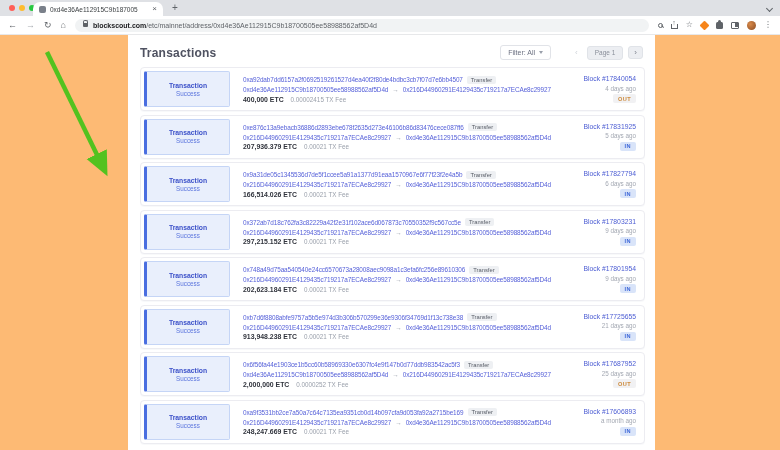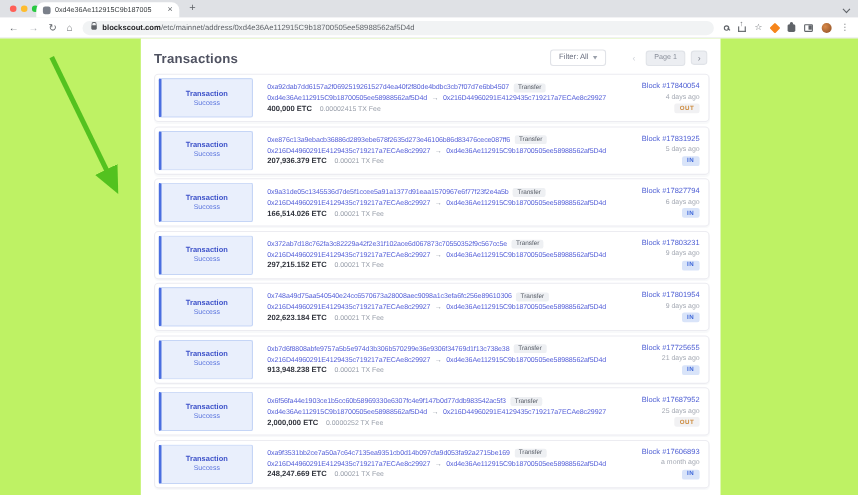--- a/index.html
+++ b/index.html
@@ -46,21 +46,21 @@
   .mm { width:7px; height:7px; background:#f6851b; border-radius:1px; transform:rotate(45deg); }
   .puzzle { width:7px; height:7px; background:#5f6368; border-radius:1.5px; position:relative; }
   .puzzle::before { content:''; position:absolute; top:-2px; left:2px; width:3px; height:3px;
                     border-radius:50%; background:#5f6368; }
   .sidepanel { width:8px; height:7px; border:1px solid #5f6368; border-radius:1px; position:relative; }
   .sidepanel::after { content:''; position:absolute; top:0.5px; right:0.5px; bottom:0.5px;
                       width:2.5px; background:#5f6368; }
   .avatar { width:9px; height:9px; border-radius:50%; background:radial-gradient(circle at 35% 35%, #d98a4a, #8a4b22); }
 
   
-  .viewport { position:absolute; top:35px; left:0; width:780px; height:415px; background:#bef264; }
+  .viewport { position:absolute; top:35px; left:0; width:780px; height:415px; background:#fdba74; }
   .panel { position:absolute; left:128px; top:0; width:527px; height:415px; background:#ffffff; }
 
   .panel-head { display:flex; align-items:center; padding:10px 10px 7px 12px; }
   .page-title { font-size:12px; color:#4f5261; font-weight:bold; letter-spacing:0.2px; }
   .head-spacer { flex:1; }
   .filter-btn { display:flex; align-items:center; gap:4px; border:1px solid #e1e3e8;
                 background:#fff; border-radius:3px; padding:3px 7px; font-size:7px;
                 color:#6b7080; cursor:pointer; }
   .filter-caret { width:0; height:0; border-left:2.5px solid transparent;
                   border-right:2.5px solid transparent; border-top:3px solid #9aa0ab; }

